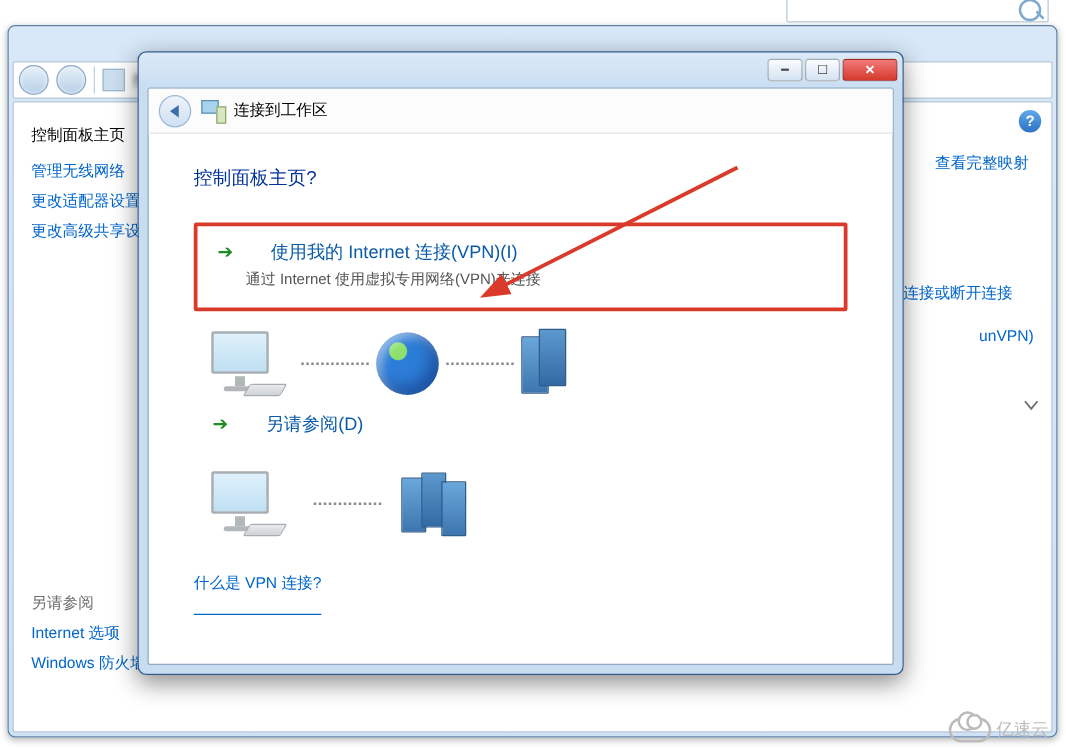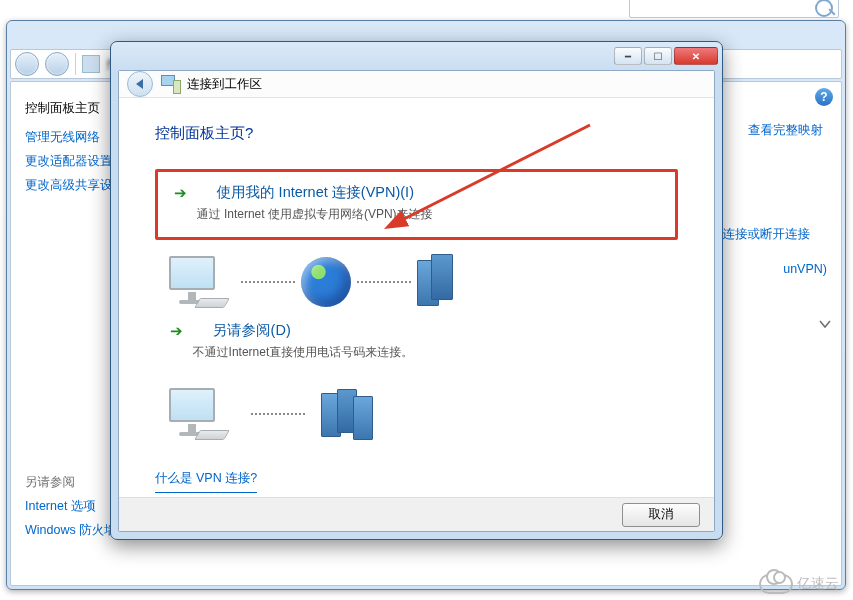--- a/index.html
+++ b/index.html
@@ -100,21 +100,21 @@
   .pc .base{ width:26px;height:4px;background:#b2b7ba;border-radius:2px;position:absolute;left:12px;top:46px;}
   .pc .kb { width:30px;height:10px;background:linear-gradient(#e8eaec,#cfd3d6);border:1px solid #a6aeb4;transform:skewX(-30deg);position:absolute;left:30px;top:44px;border-radius:2px;}
   .globe{ width:50px;height:50px; border-radius:50%; background: radial-gradient(circle at 35% 30%, #8ee06e 0 14%, #2c7dd8 16% 100%); box-shadow: inset -6px -6px 12px rgba(0,0,60,.35), inset 4px 4px 8px rgba(255,255,255,.5);}
   .server{ width:40px;height:56px; position:relative;}
   .server .stk{ width:22px;height:46px;background:linear-gradient(#6aa7da,#3d76af);border:1px solid #2e5d8c;position:absolute;left:0;top:6px;border-radius:1px;}
   .server .stk2{ width:22px;height:46px;background:linear-gradient(#5b98cd,#336aa3);border:1px solid #2e5d8c;position:absolute;left:14px;top:0;border-radius:1px;}
   .server-wide{ width:64px; height:50px; position:relative;}
   .server-wide .stk{ width:20px;height:44px;background:linear-gradient(#6aa7da,#3d76af);border:1px solid #2e5d8c;position:absolute;top:4px;border-radius:1px;}
 
   .vpn-link { margin-top: 26px; }
-  .vpn-link a { color:#0066cc; font-size:12.5px; text-decoration:none; border-bottom:1px solid #0066cc; padding-bottom:7px;}
+  .vpn-link a { color:#0066cc; font-size:12.5px; text-decoration:none; border-bottom:1px solid #0066cc; padding-bottom:18px;}
 
   .dlg-footer {
     height: 48px; background:#f0f0f0; border-top:1px solid #dfdfdf;
     display:flex; align-items:center; justify-content:flex-end; padding: 0 14px;
   }
   .btn {
     min-width: 78px; height: 24px; font-size:12.5px;
     background: linear-gradient(#fdfdfd,#e5e5e5);
     border:1px solid #8e8f8f; border-radius:3px; padding: 0 14px; cursor:pointer;
   }
@@ -218,21 +218,20 @@
             <div class="stk"></div>
             <div class="stk2"></div>
           </div>
       </div>
 
       <div class="option-card">
         <div class="opt-row">
           <span class="arrow-bullet">➔</span>
           <div class="opt-text">
             <span class="opt-title">另请参阅(D)</span>
-            <span class="opt-sub">不通过Internet直接使用电话号码来连接。</span>
           </div>
         </div>
       </div>
 
       <div class="illus-row second">
         <div class="pc">
             <div class="screen"></div>
             <div class="stand"></div>
             <div class="base"></div>
             <div class="kb"></div>
@@ -243,22 +242,19 @@
             <div class="stk" style="left:16px;top:0;background:linear-gradient(#5b98cd,#336aa3);"></div>
             <div class="stk" style="left:32px;top:7px;"></div>
         </div>
       </div>
 
       <div class="vpn-link">
         <a>什么是 VPN 连接?</a>
       </div>
     </div>
 
-    <div class="dlg-footer">
-      <button class="btn">取消</button>
-    </div>
   </div>
 </div>
 
 <div class="watermark">
   <span class="cloud"></span>
   <span>亿速云</span>
 </div>
 
 </body></html>

